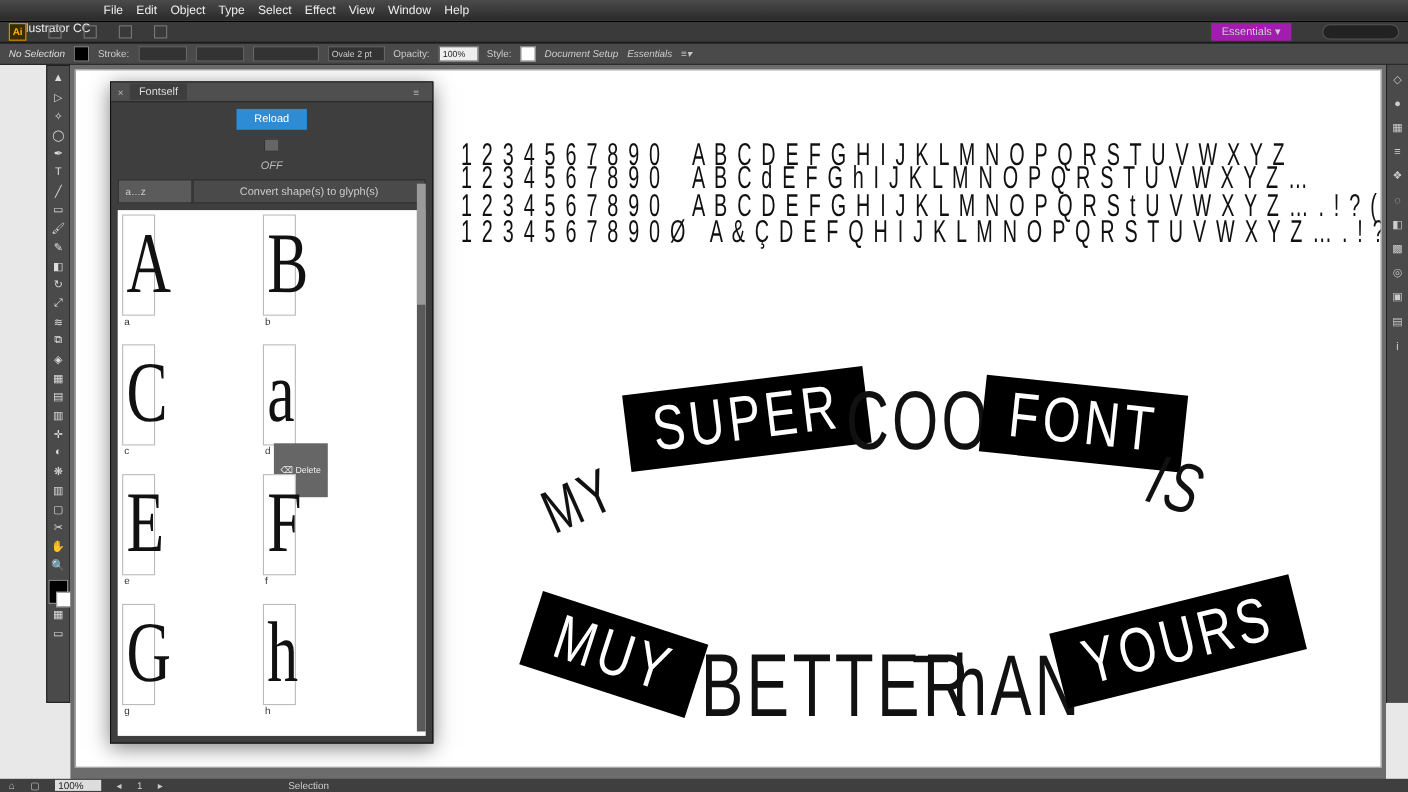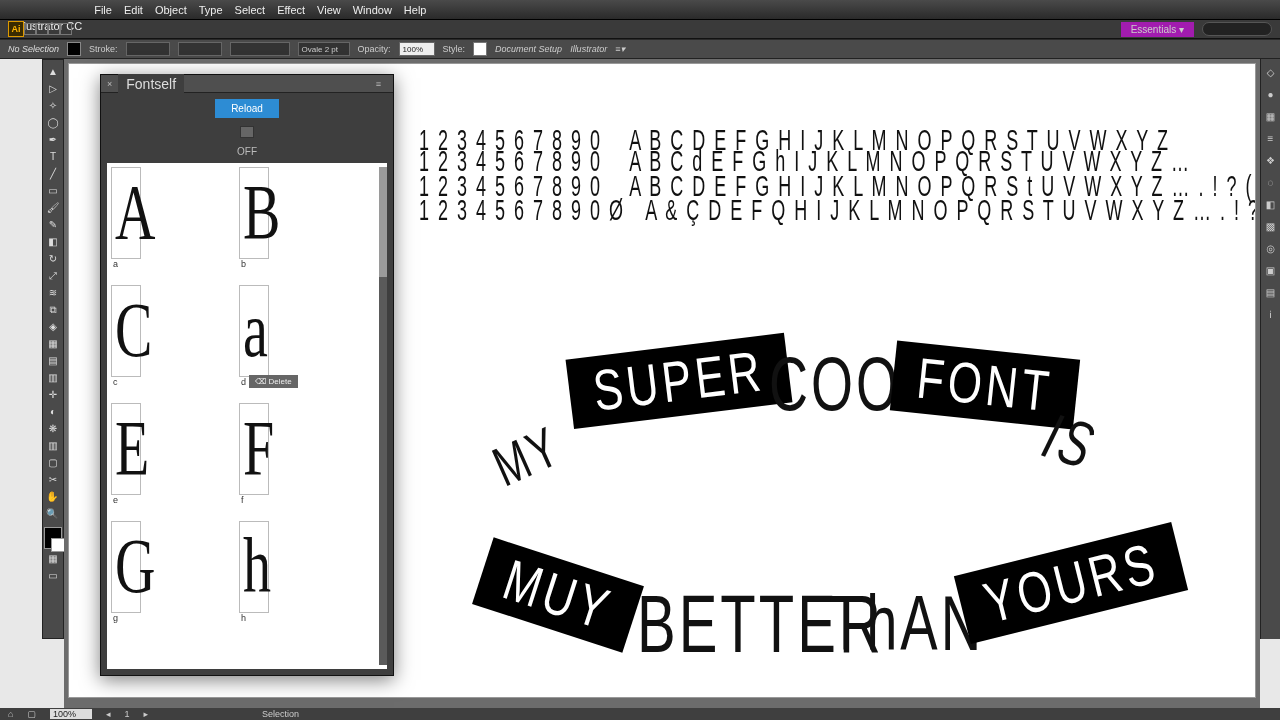--- a/index.html
+++ b/index.html
@@ -7,21 +7,21 @@
 
 
 .menubar { height: 20px; background: linear-gradient(#4a4a4a,#2a2a2a); color: #eee; display: flex; align-items: center; font-size: 11px; padding: 0 8px; border-bottom: 1px solid #000; }
 .menubar .apple { font-size: 13px; margin-right: 10px; }
 .menubar .app-name { font-weight: 400; margin-right: 12px; margin-top: 32px; }
 .menubar .mitem { margin-right: 12px; }
 .menubar .spacer { flex: 1; }
 .menubar .right .ico { margin-left: 10px; font-size: 11px; }
 
 
-.approw { height: 19px; background: #3a3a3a; display: flex; align-items: center; padding: 0 8px; gap: 0; border-bottom: 1px solid #111; }
+.approw { height: 19px; background: #3a3a3a; display: flex; align-items: center; padding: 0 8px; gap: 20px; border-bottom: 1px solid #111; }
 .approw .ai-logo { width: 16px; height: 16px; background: #3a2b00; border: 1px solid #dd9900; color: #ffb400; font-size: 9px; font-weight: 700; display: flex; align-items: center; justify-content: center; }
 .approw .doc-ico { width: 12px; height: 12px; border: 1px solid #777; }
 .approw .workspace { margin-left: auto; color: #ccc; font-size: 10px; padding: 2px 10px; background: #a21caf; }
 .approw .searchbox { width: 70px; height: 14px; background: #222; border: 1px solid #555; border-radius: 7px; margin-left: 8px; }
 
 
 .ctrlbar { height: 20px; background: #4a4a4a; border-top: 1px solid #2a2a2a; border-bottom: 1px solid #222; display: flex; align-items: center; font-size: 9px; color: #ccc; padding: 0 8px; gap: 8px; }
 .ctrlbar .sel { color: #ddd; font-style: italic; }
 .ctrlbar .swatch { width: 14px; height: 14px; background: #000; border: 1px solid #888; }
 .ctrlbar .strokedd { width: 44px; height: 14px; background: #333; border: 1px solid #666; }
@@ -62,39 +62,39 @@
 .toolbox .fillstroke::after { content: ""; position: absolute; width: 12px; height: 12px; border: 1px solid #999; background: #fff; right: -4px; bottom: -4px; }
 
 
 .dock { position: absolute; top: 59px; right: 0; width: 20px; height: 580px; background: #4a4a4a; border-left: 1px solid #222; display: flex; flex-direction: column; align-items: center; gap: 8px; padding-top: 6px; }
 .dock .dico { width: 14px; height: 14px; color: #ccc; font-size: 10px; display: flex; align-items: center; justify-content: center; }
 
 
 .panel { position: absolute; top: 74px; left: 100px; width: 294px; height: 602px; background: #3e3e3e; border: 1px solid #111; box-shadow: 0 4px 18px rgba(0,0,0,.5); display: flex; flex-direction: column; }
 .panel .ptabs { height: 18px; background: #4f4f4f; border-bottom: 1px solid #222; display: flex; align-items: center; padding: 0 6px; }
 .panel .ptabs .x { font-size: 9px; color: #bbb; margin-right: 6px; }
-.panel .ptabs .tab { font-size: 14px; color: #ddd; background: #3e3e3e; padding: 2px 8px; }
+.panel .ptabs .tab { font-size: 10px; color: #ddd; background: #3e3e3e; padding: 2px 8px; }
 .panel .row1 { display: flex; align-items: center; gap: 8px; padding: 6px; flex-direction: column; }
 .panel .reload { background: #2d8cd4; color: #fff; font-size: 10px; padding: 4px 16px; border: none; }
 .panel .toggle { width: 14px; height: 12px; background: #666; border: 1px solid #333; }
-.panel .offlbl { font-size: 10px; color: #bbb; }
+.panel .offlbl { font-size: 10px; color: #bbb; font-style: italic; }
 .panel .row2 { display: flex; gap: 0; padding: 0 6px 6px; }
 .panel .az { width: 68px; height: 22px; background: #5b5b5b; border: 1px solid #2a2a2a; color: #ccc; font-size: 9px; display: flex; align-items: center; padding: 0 6px; }
 .panel .convert { flex: 1; height: 22px; background: #4a4a4a; border: 1px solid #2a2a2a; color: #ccc; font-size: 10px; display: flex; align-items: center; justify-content: center; }
 .panel .row3 { display: flex; gap: 0; padding: 0 6px 6px; }
 .panel .row3 button { flex: 1; height: 22px; background: #4a4a4a; border: 1px solid #2a2a2a; color: #ccc; font-size: 10px; }
 .panel .glyphgrid { flex: 1; background: #fff; margin: 0 6px 6px; overflow: hidden; position: relative; }
 .panel .glyphgrid .col { position: absolute; top: 0; bottom: 0; width: 124px; }
 .panel .glyphgrid .col.c1 { left: 4px; }
 .panel .glyphgrid .col.c2 { left: 132px; }
 .panel .gcell { height: 118px; border-bottom: 1px solid #fff; position: relative; }
 .panel .gcell .box { position: absolute; left: 0; top: 4px; width: 30px; height: 92px; border: 1px solid #bbb; background: #fff; }
 .panel .gcell .bigglyph { position: absolute; left: 4px; top: 4px; font-family: "Arial Narrow"; font-size: 56px; transform: scaleY(1.4); transform-origin: top left; color: #111; }
 .panel .gcell .lbl { position: absolute; left: 2px; top: 96px; font-size: 9px; color: #333; }
-.panel .gcell .deltag { position: absolute; left: 10px; top: 94px; background: #666; color: #eee; font-size: 8px; padding: 2px 6px; }
+.panel .gcell .deltag { position: absolute; left: 10px; top: 94px; background: #666; color: #eee; font-size: 8px; padding: 20px 6px; }
 .panel .vscroll { position: absolute; right: 6px; top: 92px; bottom: 10px; width: 8px; background: #5a5a5a; }
 .panel .vscroll .thumb { position: absolute; left: 0; right: 0; top: 0; height: 110px; background: #9a9a9a; }
 
 
 .status { position: absolute; left: 0; right: 0; bottom: 0; height: 12px; background: #3f3f3f; display: flex; align-items: center; font-size: 9px; color: #ccc; padding: 0 8px; gap: 14px; }
 .status .zoom { width: 42px; background: #ddd; color: #222; padding: 0 3px; }
 </style>
 </head>
 <body>
 
@@ -129,21 +129,21 @@
   <span>Stroke:</span>
   <span class="strokedd"></span>
   <span class="strokedd"></span>
   <span class="longdd"></span>
   <span class="ovdd">Ovale 2 pt</span>
   <span>Opacity:</span>
   <span class="numbox">100%</span>
   <span>Style:</span>
   <span class="smallsw"></span>
   <span class="link">Document Setup</span>
-  <span class="link">Illustrator</span>
+  <span class="link">Essentials</span>
   <span class="link">≡▾</span>
 </div>
 
 <div class="toolbox">
   <div class="tool">▲</div>
   <div class="tool">▷</div>
   <div class="tool">✧</div>
   <div class="tool">◯</div>
   <div class="tool">✒</div>
   <div class="tool">T</div>
@@ -226,20 +226,24 @@
     <span class="x">×</span>
     <span class="tab">Fontself</span>
     <span style="flex:1"></span>
     <span class="x">≡</span>
   </div>
   <div class="row1">
     <button class="reload">Reload</button>
     <span class="toggle"></span>
     <span class="offlbl">OFF</span>
   </div>
+  <div class="row2">
+    <div class="az">a…z</div>
+    <div class="convert">Convert shape(s) to glyph(s)</div>
+  </div>
   <div class="glyphgrid">
     <div class="col c1">
       <div class="gcell">
           <div class="box"></div>
           <span class="bigglyph">A</span>
           <span class="lbl">a</span>
         </div>
       <div class="gcell">
           <div class="box"></div>
           <span class="bigglyph">C</span>

